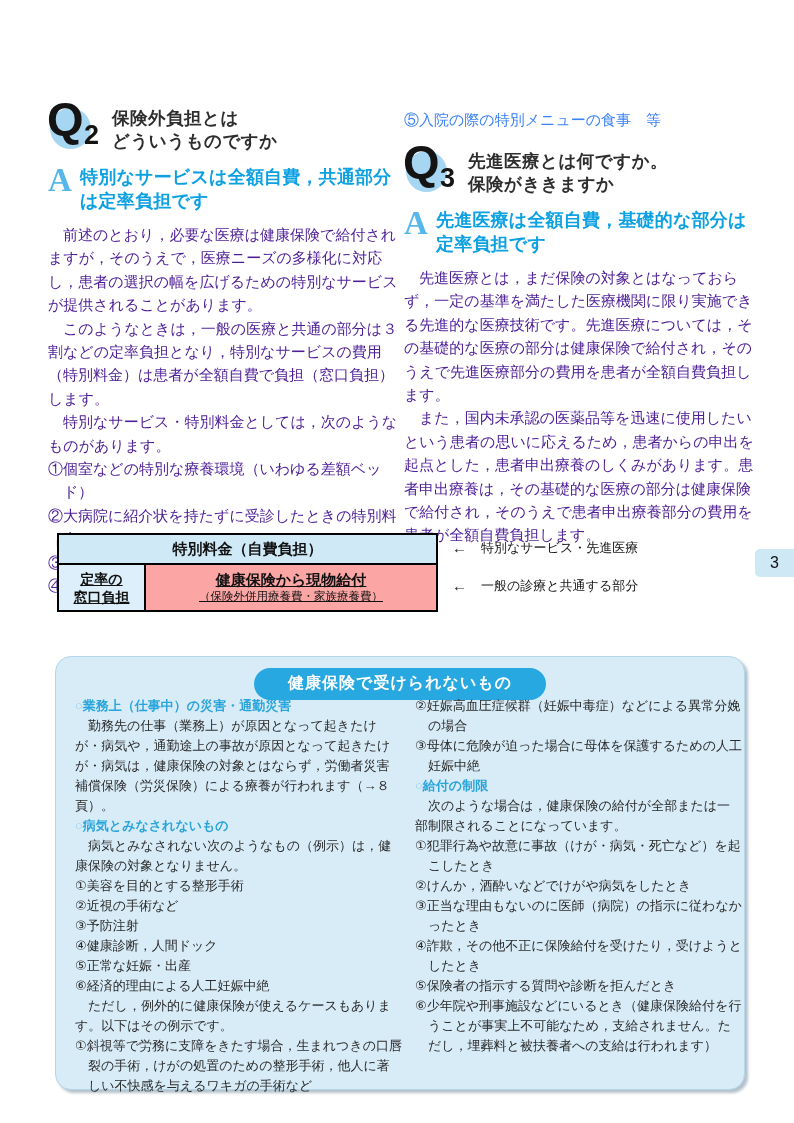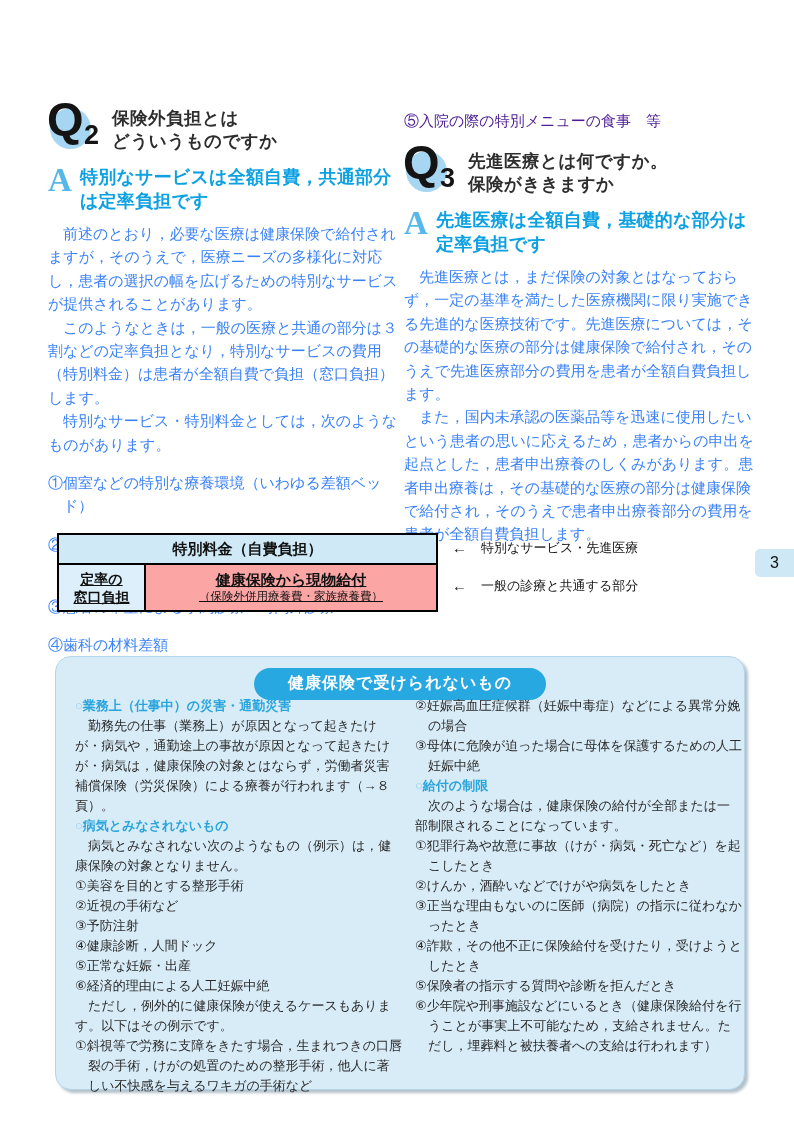--- a/index.html
+++ b/index.html
@@ -23,26 +23,26 @@
       color:#141414; line-height:1; }
   .q-title { font-size:17.5px; font-weight:bold; color:#2e2e2e; line-height:23px;
       padding-top:3px; letter-spacing:0.5px; }
 
   .a-row { display:flex; margin-top:9px; }
   .a-letter { font-family:"Liberation Serif","DejaVu Serif",serif; font-size:33px;
       font-weight:bold; color:#56b7e8; line-height:30px; flex:0 0 32px; }
   .a-text { font-size:18px; font-weight:bold; color:#0da1e2; line-height:24px;
       letter-spacing:0.2px; }
 
-  .body-text { font-family:Liberation Serif, serif; font-size:15px;
-      line-height:23.4px; color:#3b82f6; margin-top:10px; }
+  .body-text { font-family:Liberation Sans, sans-serif; font-size:15px;
+      line-height:23.4px; color:#4c1d95; margin-top:10px; }
   .body-text p { text-indent:1em; }
-  .body-text .li { padding-left:1em; text-indent:-1em;margin-top:15px; }
-  .lead-item { font-family:Liberation Serif, serif; font-size:15px;
-      line-height:23px; color:#4c1d95; margin:6px 0 14px 0; }
+  .body-text .li { padding-left:1em; text-indent:-1em; }
+  .lead-item { font-family:Liberation Mono, monospace; font-size:15px;
+      line-height:23px; color:#3b82f6; margin:6px 0 14px 0; }
 
   
   .tbl-title { position:absolute; left:56px; top:534px; font-size:14.5px; font-weight:bold; }
   .tbl { position:absolute; left:57px; top:533px; width:381px; border:2px solid #000; }
   .tbl-r1 { height:28px; background:#cfe9f7; display:flex; align-items:center;
       justify-content:center; font-size:15px; font-weight:bold; }
   .tbl-r2 { display:flex; border-top:2px solid #000; height:47px;text-decoration:underline; }
   .tbl-r2-left { width:87px; background:#dceffa; border-right:2px solid #000;
       display:flex; flex-direction:column; align-items:center; justify-content:center;
       font-size:14px; font-weight:bold; line-height:18px; }

